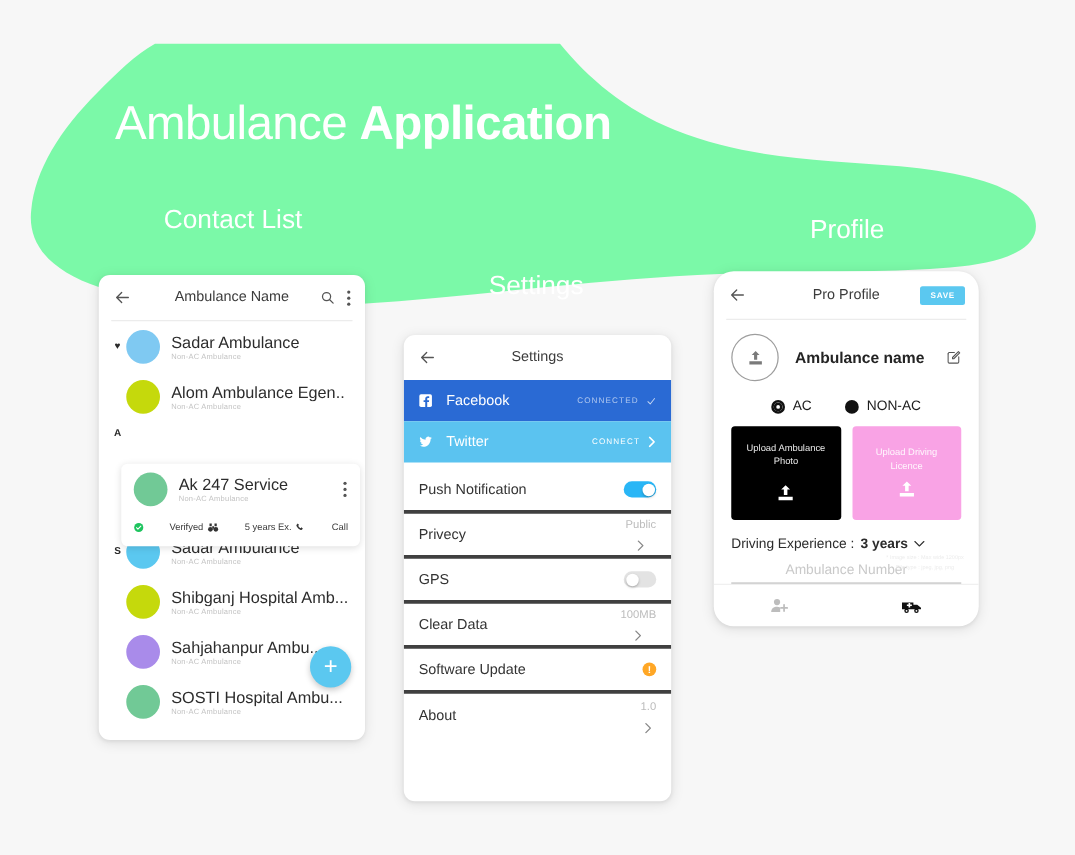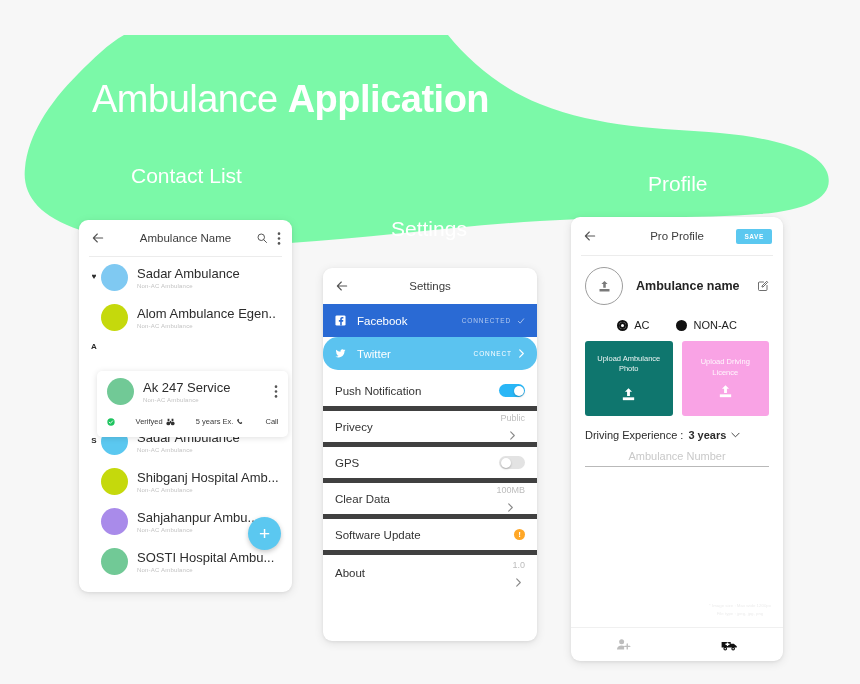--- a/index.html
+++ b/index.html
@@ -32,21 +32,21 @@
 
   
   .phone {
     position:absolute; background:#ffffff;
     border-radius:9px; z-index:3;
     box-shadow:0 2px 10px rgba(0,0,0,0.10), 0 1px 3px rgba(0,0,0,0.06);
     overflow:hidden;
   }
   .phone-contacts { left:79px;  top:220px; width:213px; height:372px; }
   .phone-settings { left:323px; top:268px; width:214px; height:373px; }
-  .phone-profile  { left:571px; top:217px; width:212px; height:444px; }
+  .phone-profile  { left:571px; top:217px; width:212px; height:284px;border-radius:16px; }
 
   
   .appbar {
     height:36px; display:flex; align-items:center;
     padding:0 11px; position:relative;
   }
   .appbar-title {
     font-size:11.5px; color:#3c3c3c; font-weight:400;
     position:absolute; left:0; right:0; text-align:center;
     pointer-events:none;
@@ -92,32 +92,32 @@
     background:#5bc8f0; display:flex; align-items:center; justify-content:center;
     box-shadow:0 2px 5px rgba(0,0,0,0.22); z-index:6;
   }
   .fab-plus { color:#fff; font-size:19px; line-height:1; font-weight:300; }
 
   
   .social-row {
     height:33px; display:flex; align-items:center; padding:0 12px; color:#fff;
   }
   .soc-fb { background:#2a6ad4; }
-  .soc-tw { background:#5bc3f0;border-radius:15px; }
+  .soc-tw { background:#5bc3f0; }
   .soc-name { font-size:11.5px; margin-left:11px; font-weight:400; }
   .soc-status {
     margin-left:auto; font-size:6.5px; letter-spacing:0.9px;
     display:flex; align-items:center; gap:6px;
   }
   .soc-fb .soc-status { color:rgba(255,255,255,0.62); }
   .soc-tw .soc-status { color:#ffffff; }
 
   .set-row {
     height:36px; display:flex; align-items:center;
-    padding:0 12px; border-bottom:5px solid #404040;
+    padding:0 12px; border-bottom:3px solid #404040;
   }
   .set-row:first-of-type { border-top:none; }
   .set-label { font-size:11.5px; color:#333333; }
   .set-right { margin-left:auto; display:flex; align-items:center; gap:8px;flex-direction:column; }
   .set-value { font-size:9px; color:#bcbcbc; }
 
   .toggle { width:26px; height:13px; border-radius:7px; position:relative; }
   .toggle.on  { background:#29b6f6; }
   .toggle.off { background:#e3e3e3; }
   .knob {
@@ -158,21 +158,21 @@
     background:#fff; box-shadow:inset 0 0 0 2px #111;
   }
   .radio-label { font-size:11px; color:#1d1d1d; }
 
   .upload-grid { display:flex; gap:9px; padding:0 14px; }
   .up-card {
     flex:1; height:75px; border-radius:3px;
     display:flex; flex-direction:column; align-items:center;
     justify-content:center; gap:5px; text-align:center; padding:0 6px;
   }
-  .up-green { background:#0f766e;gap:12px; }
+  .up-green { background:#000000;gap:12px; }
   .up-pink  { background:#f9a3e5; }
   .up-text {
     font-size:7.5px; color:#ffffff; line-height:1.35;
     opacity:0.92; font-weight:400;
   }
 
   .exp-line {
     display:flex; align-items:center; gap:5px;
     padding:13px 14px 0 14px; font-size:11px; color:#2b2b2b;
   }

